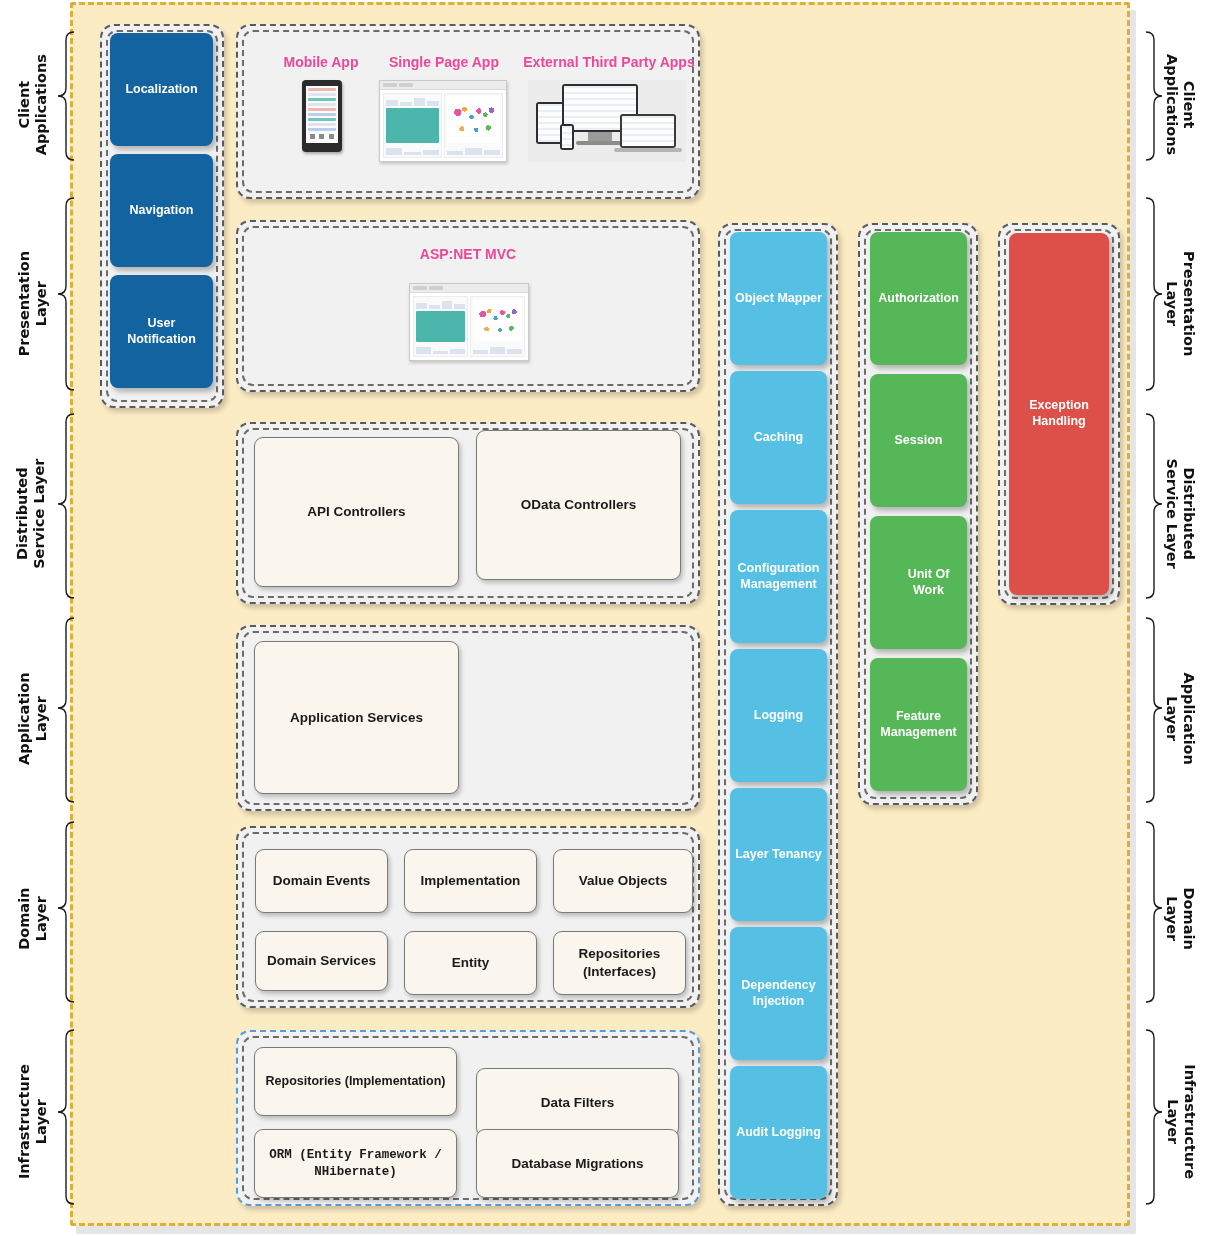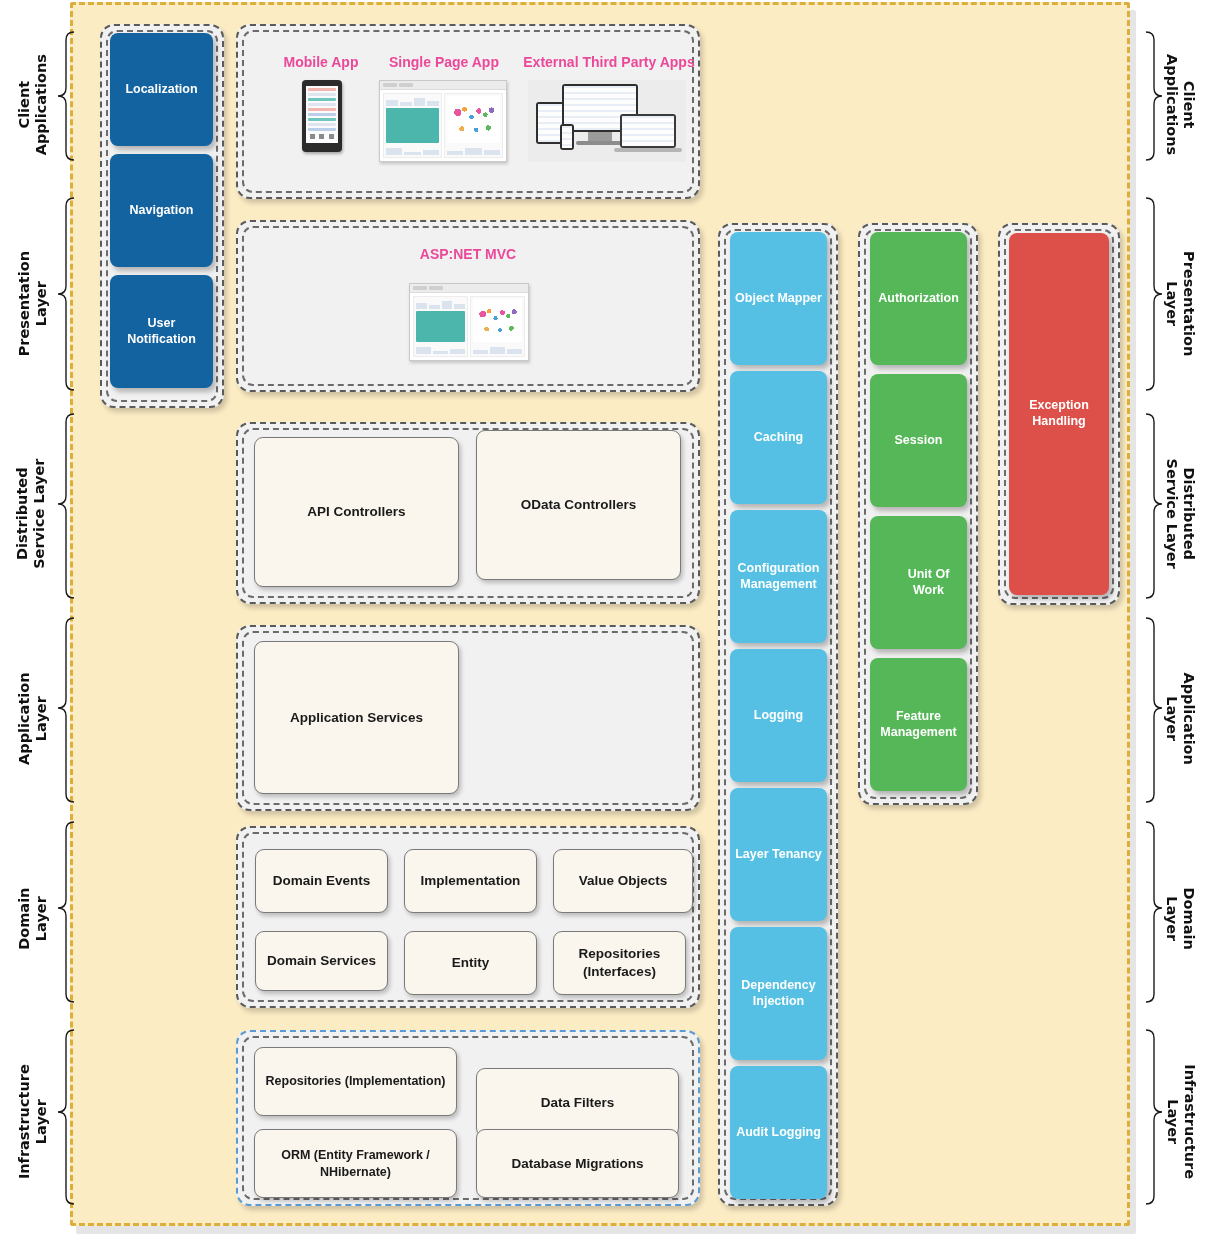--- a/index.html
+++ b/index.html
@@ -373,21 +373,21 @@
   <div class="box" style="left:255px; top:931px; width:133px; height:60px;">Domain Services</div>
   <div class="box" style="left:404px; top:931px; width:133px; height:64px;">Entity</div>
   <div class="box" style="left:553px; top:931px; width:133px; height:64px; white-space:pre-line;">Repositories
 (Interfaces)</div>
 
   <div class="group blue-border" style="left:236px; top:1030px; width:464px; height:176px;">
     <div class="group-inner-dash"></div>
   </div>
   <div class="box" style="left:254px; top:1047px; width:203px; height:69px; font-size:12.5px;">Repositories (Implementation)</div>
   <div class="box" style="left:476px; top:1047px; width:203px; height:69px;margin-top:21px;">Data Filters</div>
-  <div class="box" style="left:254px; top:1129px; width:203px; height:69px; white-space:pre-line; font-size:12.5px;">ORM (Entity Framework /
+  <div class="box" style="left:254px; top:1129px; width:203px; height:69px; white-space:pre-line; font-size:12.5px;font-family:Liberation Mono, monospace;">ORM (Entity Framework /
 NHibernate)</div>
   <div class="box" style="left:476px; top:1129px; width:203px; height:69px;">Database Migrations</div>
 
   <div class="group" style="left:718px; top:223px; width:120px; height:983px;">
     <div class="group-inner-dash"></div>
   </div>
   <div class="tile cyan" style="left:730px; top:232px; width:97px; height:133px;">Object Mapper</div>
   <div class="tile cyan" style="left:730px; top:371px; width:97px; height:133px;">Caching</div>
   <div class="tile cyan" style="left:730px; top:510px; width:97px; height:133px; white-space:pre-line;">Configuration
 Management</div>

